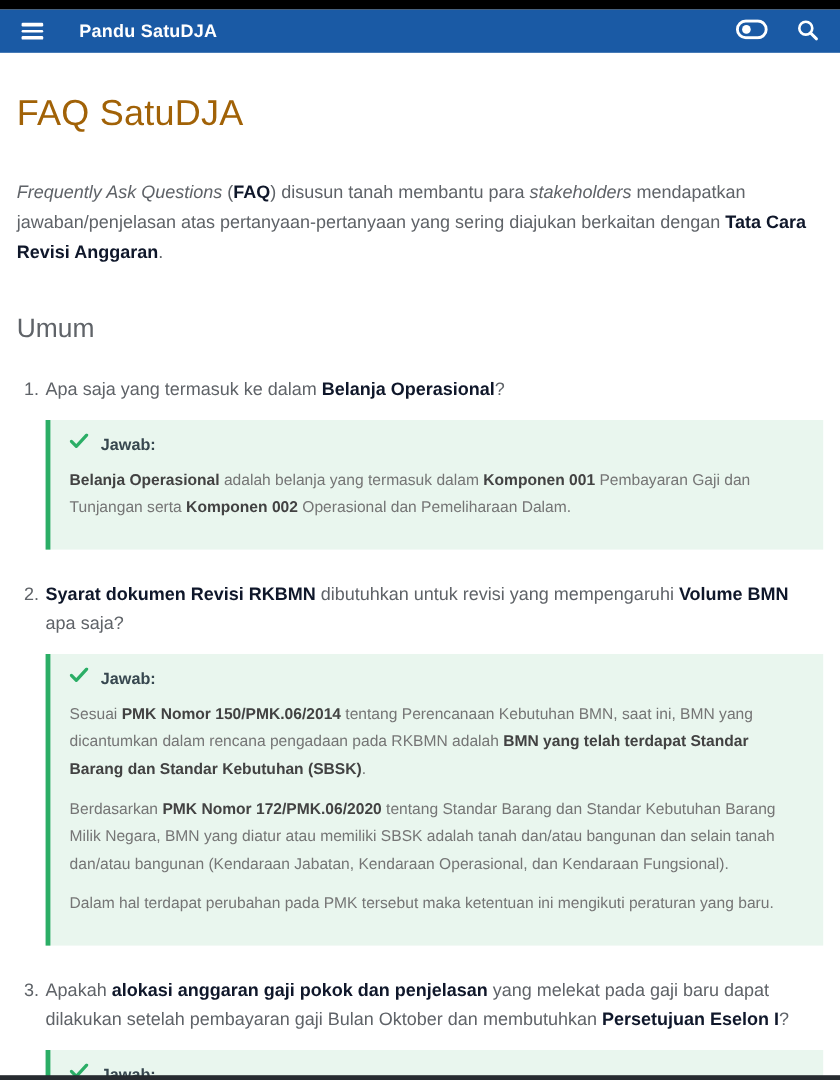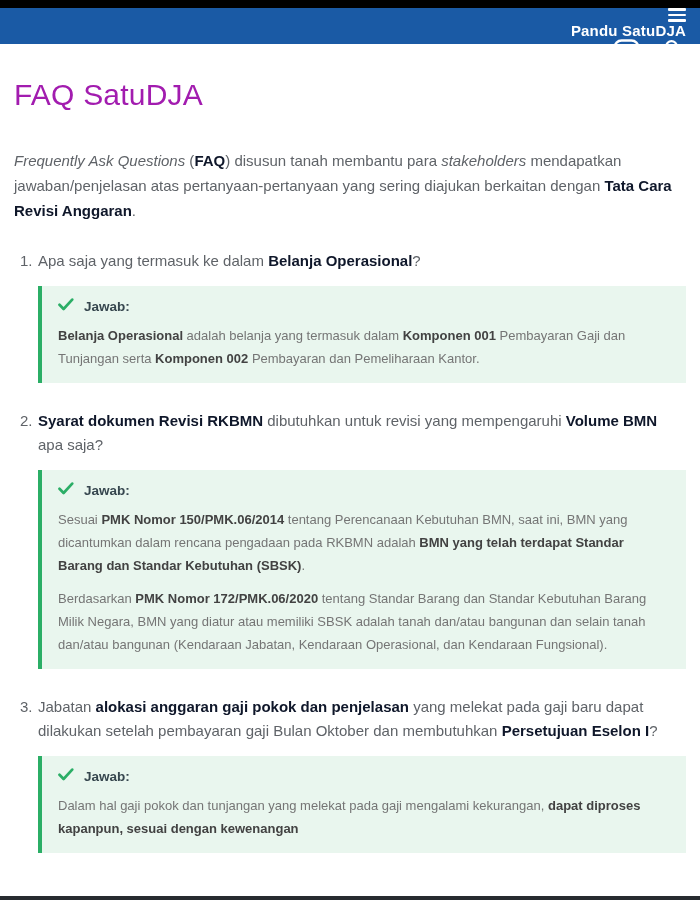--- a/index.html
+++ b/index.html
@@ -1,34 +1,34 @@
 <!DOCTYPE html>
 <html><head>
 <meta charset="utf-8">
 <style>
   html,body{margin:0;padding:0;width:700px;height:900px;overflow:hidden;background:#fff;
             font-family:"Liberation Sans", sans-serif;}
   .status-strip{height:8px;background:#000;}
-  .appbar{height:36px;background:#1a5aa5;display:flex;align-items:flex-end;padding:0 14px;flex-direction:column;}
+  .appbar{height:36px;background:#1a5aa5;display:flex;align-items:center;padding:0 14px;}
   .iconbtn{background:none;border:none;padding:0;margin:0;cursor:pointer;display:flex;align-items:center;}
   .menu-box{width:18px;display:flex;flex-direction:column;gap:3px;margin-left:4px;}
   .menu-box .bar{height:2.5px;background:#fff;border-radius:1px;display:block;}
   .appbar-title{color:#fff;font-size:15px;font-weight:600;letter-spacing:.2px;margin-left:30px;}
   .spacer{flex:1;}
   .appbar .right{display:flex;align-items:center;gap:24px;margin-right:4px;}
   .content{padding:0 14px;}
-  h1{font-size:30px;font-weight:400;color:#a21caf;margin:34px 0 0 0;letter-spacing:.2px;}
+  h1{font-size:30px;font-weight:400;color:#a16207;margin:34px 0 0 0;letter-spacing:.2px;}
   .intro{margin:36px 0 0 0;font-size:15px;line-height:25px;color:#5f6368;}
   h2{font-size:22px;font-weight:400;color:#5f6368;margin:38px 0 0 0;}
   .faq-item{margin-top:26px;}
   .q-row{display:flex;font-size:15px;line-height:24px;color:#5f6368;}
   .q-num{margin-left:6px;width:18px;flex-shrink:0;}
   .q-text{flex:1;}
   .answer-box{margin-top:13px;margin-left:24px;background:#e9f6ee;border-left:4px solid #2bae66;
-              padding:11px 16px 13px 16px;}
+              padding:11px 16px 24px 16px;}
   .answer-head{display:flex;align-items:center;gap:10px;margin-bottom:9px;}
   .answer-label{font-weight:bold;font-size:13.5px;color:#37474f;}
   .a-para{margin:0 0 10px 0;font-size:13px;line-height:23px;color:#757575;}
   .a-para:last-child{margin-bottom:0;}
   .b{font-weight:bold;color:#0f172a;}
   .a-para .b{color:#424242;}
   .i{font-style:italic;margin-top:44px;}
   .bottom-strip{position:fixed;bottom:0;left:0;width:700px;height:4px;background:#272b30;}
 </style>
 </head>
@@ -62,62 +62,64 @@
           <line x1="11.6" y1="11.6" x2="16.4" y2="16.4" stroke="#fff" stroke-width="2.4" stroke-linecap="round"></line>
         </svg>
       </span>
     </button>
   </div>
 </header>
 
 <main class="content">
   <h1>FAQ SatuDJA</h1>
   <p class="intro"><span class="i">Frequently Ask Questions</span><span> (</span><span class="b">FAQ</span><span>) disusun tanah membantu para </span><span class="i">stakeholders</span><span> mendapatkan jawaban/penjelasan atas pertanyaan-pertanyaan yang sering diajukan berkaitan dengan </span><span class="b">Tata Cara Revisi Anggaran</span><span>.</span></p>
+  <h2>Umum</h2>
 
   <section class="faq-item">
     <div class="q-row">
       <span class="q-num">1.</span>
       <span class="q-text"><span>Apa saja yang termasuk ke dalam </span><span class="b">Belanja Operasional</span><span>?</span></span>
     </div>
     <div class="answer-box" style="background: rgb(233, 246, 238); border-left-color: rgb(43, 174, 102);">
       <div class="answer-head">
         <span>
           <svg width="16" height="13" viewBox="0 0 16 13">
               <path d="M1.5 6.8 L5.6 11 L14.2 1.6" fill="none" stroke="#2bae66" stroke-width="2.7" stroke-linecap="round" stroke-linejoin="round"></path>
             </svg>
         </span>
         <span class="answer-label">Jawab:</span>
       </div>
-      <p class="a-para"><span class="b">Belanja Operasional</span><span> adalah belanja yang termasuk dalam </span><span class="b">Komponen 001</span><span> Pembayaran Gaji dan Tunjangan serta </span><span class="b">Komponen 002</span><span> Pembayaran dan Pemeliharaan Kantor.</span></p>
+      <p class="a-para"><span class="b">Belanja Operasional</span><span> adalah belanja yang termasuk dalam </span><span class="b">Komponen 001</span><span> Pembayaran Gaji dan Tunjangan serta </span><span class="b">Komponen 002</span><span> Operasional dan Pemeliharaan Dalam.</span></p>
     </div>
   </section>
 
   <section class="faq-item">
     <div class="q-row">
       <span class="q-num">2.</span>
       <span class="q-text"><span class="b">Syarat dokumen Revisi RKBMN</span><span> dibutuhkan untuk revisi yang mempengaruhi </span><span class="b">Volume BMN</span><span> apa saja?</span></span>
     </div>
     <div class="answer-box" style="background: rgb(233, 246, 238); border-left-color: rgb(43, 174, 102);">
       <div class="answer-head">
         <span>
           <svg width="16" height="13" viewBox="0 0 16 13">
               <path d="M1.5 6.8 L5.6 11 L14.2 1.6" fill="none" stroke="#2bae66" stroke-width="2.7" stroke-linecap="round" stroke-linejoin="round"></path>
             </svg>
         </span>
         <span class="answer-label">Jawab:</span>
       </div>
       <p class="a-para"><span>Sesuai </span><span class="b">PMK Nomor 150/PMK.06/2014</span><span> tentang Perencanaan Kebutuhan BMN, saat ini, BMN yang dicantumkan dalam rencana pengadaan pada RKBMN adalah </span><span class="b">BMN yang telah terdapat Standar Barang dan Standar Kebutuhan (SBSK)</span><span>.</span></p>
       <p class="a-para"><span>Berdasarkan </span><span class="b">PMK Nomor 172/PMK.06/2020</span><span> tentang Standar Barang dan Standar Kebutuhan Barang Milik Negara, BMN yang diatur atau memiliki SBSK adalah tanah dan/atau bangunan dan selain tanah dan/atau bangunan (Kendaraan Jabatan, Kendaraan Operasional, dan Kendaraan Fungsional).</span></p>
+      <p class="a-para"><span>Dalam hal terdapat perubahan pada PMK tersebut maka ketentuan ini mengikuti peraturan yang baru.</span></p>
     </div>
   </section>
 
   <section class="faq-item">
     <div class="q-row">
       <span class="q-num">3.</span>
-      <span class="q-text"><span>Jabatan </span><span class="b">alokasi anggaran gaji pokok dan penjelasan</span><span> yang melekat pada gaji baru dapat dilakukan setelah pembayaran gaji Bulan Oktober dan membutuhkan </span><span class="b">Persetujuan Eselon I</span><span>?</span></span>
+      <span class="q-text"><span>Apakah </span><span class="b">alokasi anggaran gaji pokok dan penjelasan</span><span> yang melekat pada gaji baru dapat dilakukan setelah pembayaran gaji Bulan Oktober dan membutuhkan </span><span class="b">Persetujuan Eselon I</span><span>?</span></span>
     </div>
     <div class="answer-box" style="background: rgb(233, 246, 238); border-left-color: rgb(43, 174, 102);">
       <div class="answer-head">
         <span>
           <svg width="16" height="13" viewBox="0 0 16 13">
               <path d="M1.5 6.8 L5.6 11 L14.2 1.6" fill="none" stroke="#2bae66" stroke-width="2.7" stroke-linecap="round" stroke-linejoin="round"></path>
             </svg>
         </span>
         <span class="answer-label">Jawab:</span>
       </div>

